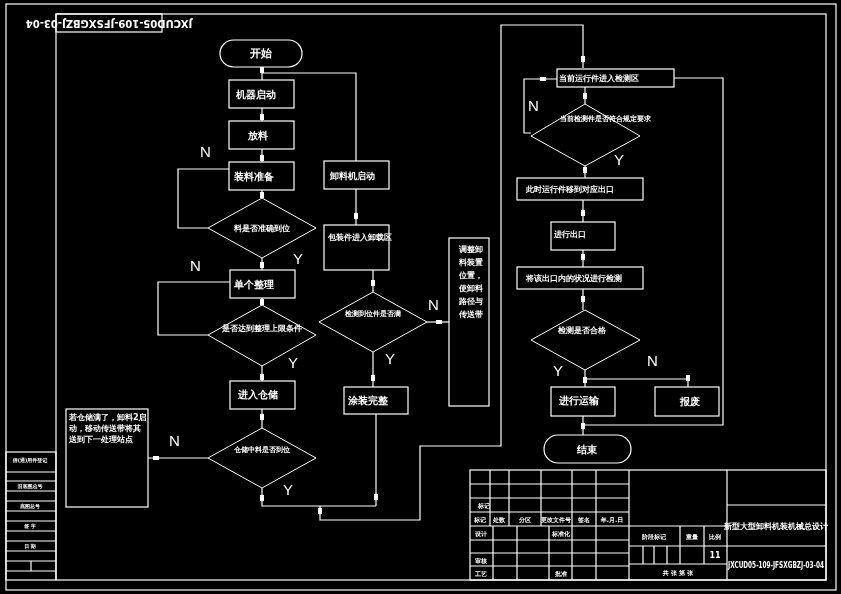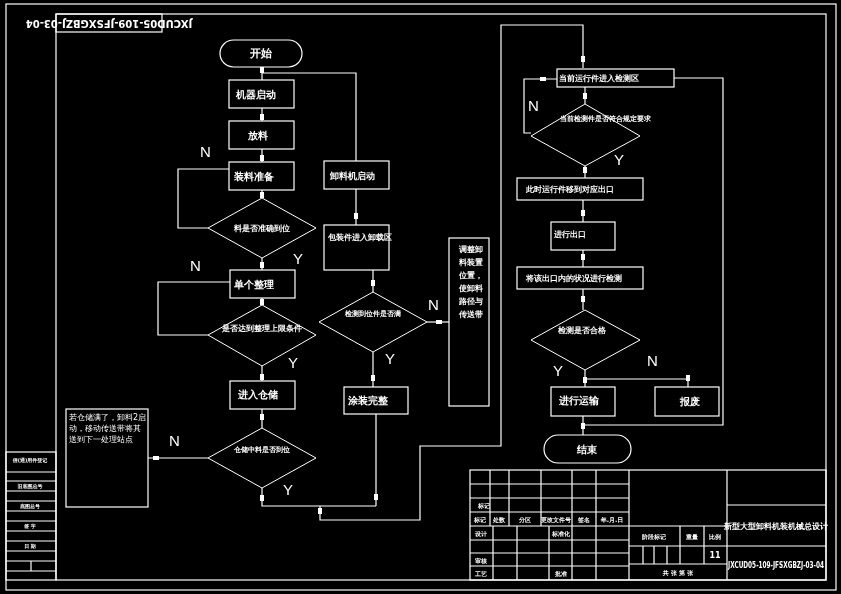--- a/index.html
+++ b/index.html
@@ -61,21 +61,21 @@
 
   <line x1="262" y1="409" x2="262" y2="428" class="ln"></line>
   <polygon points="262,428 316,458 262,488 208,458" class="dash"></polygon>
   <text class="t" font-size="7" x="262" y="452" text-anchor="middle">仓储中料是否到位</text>
   <line x1="208" y1="458" x2="148" y2="458" class="ln"></line>
   <text class="yn" x="169" y="446">N</text>
   <text class="yn" x="283" y="495">Y</text>
 
   <rect x="66" y="409" width="82" height="98" class="ln"></rect>
   <foreignObject x="69" y="412" width="78" height="40">
-    <div xmlns="http://www.w3.org/1999/xhtml" style="font-size:8px;line-height:11px;font-weight:normal;color:#fff;font-family:'DejaVu Sans',sans-serif;">若仓储满了，卸料2启动，移动传送带将其送到下一处理站点</div>
+    <div xmlns="http://www.w3.org/1999/xhtml" style="font-size:8px;line-height:11px;font-weight:bold;color:#fff;font-family:'DejaVu Sans',sans-serif;">若仓储满了，卸料2启动，移动传送带将其送到下一处理站点</div>
   </foreignObject>
 
   <polyline points="262,488 262,506 376,506" class="ln"></polyline>
   <polyline points="320,506 320,520 420,520 420,446 501,446 501,25 583,25 583,68" class="ln"></polyline>
 
   <polyline points="262,73 356,73 356,161" class="ln"></polyline>
   <rect x="324" y="161" width="65" height="28" class="ln"></rect>
   <text class="t" font-size="9" x="330" y="179">卸料机启动</text>
 
   <line x1="356" y1="189" x2="356" y2="225" class="ln"></line>

